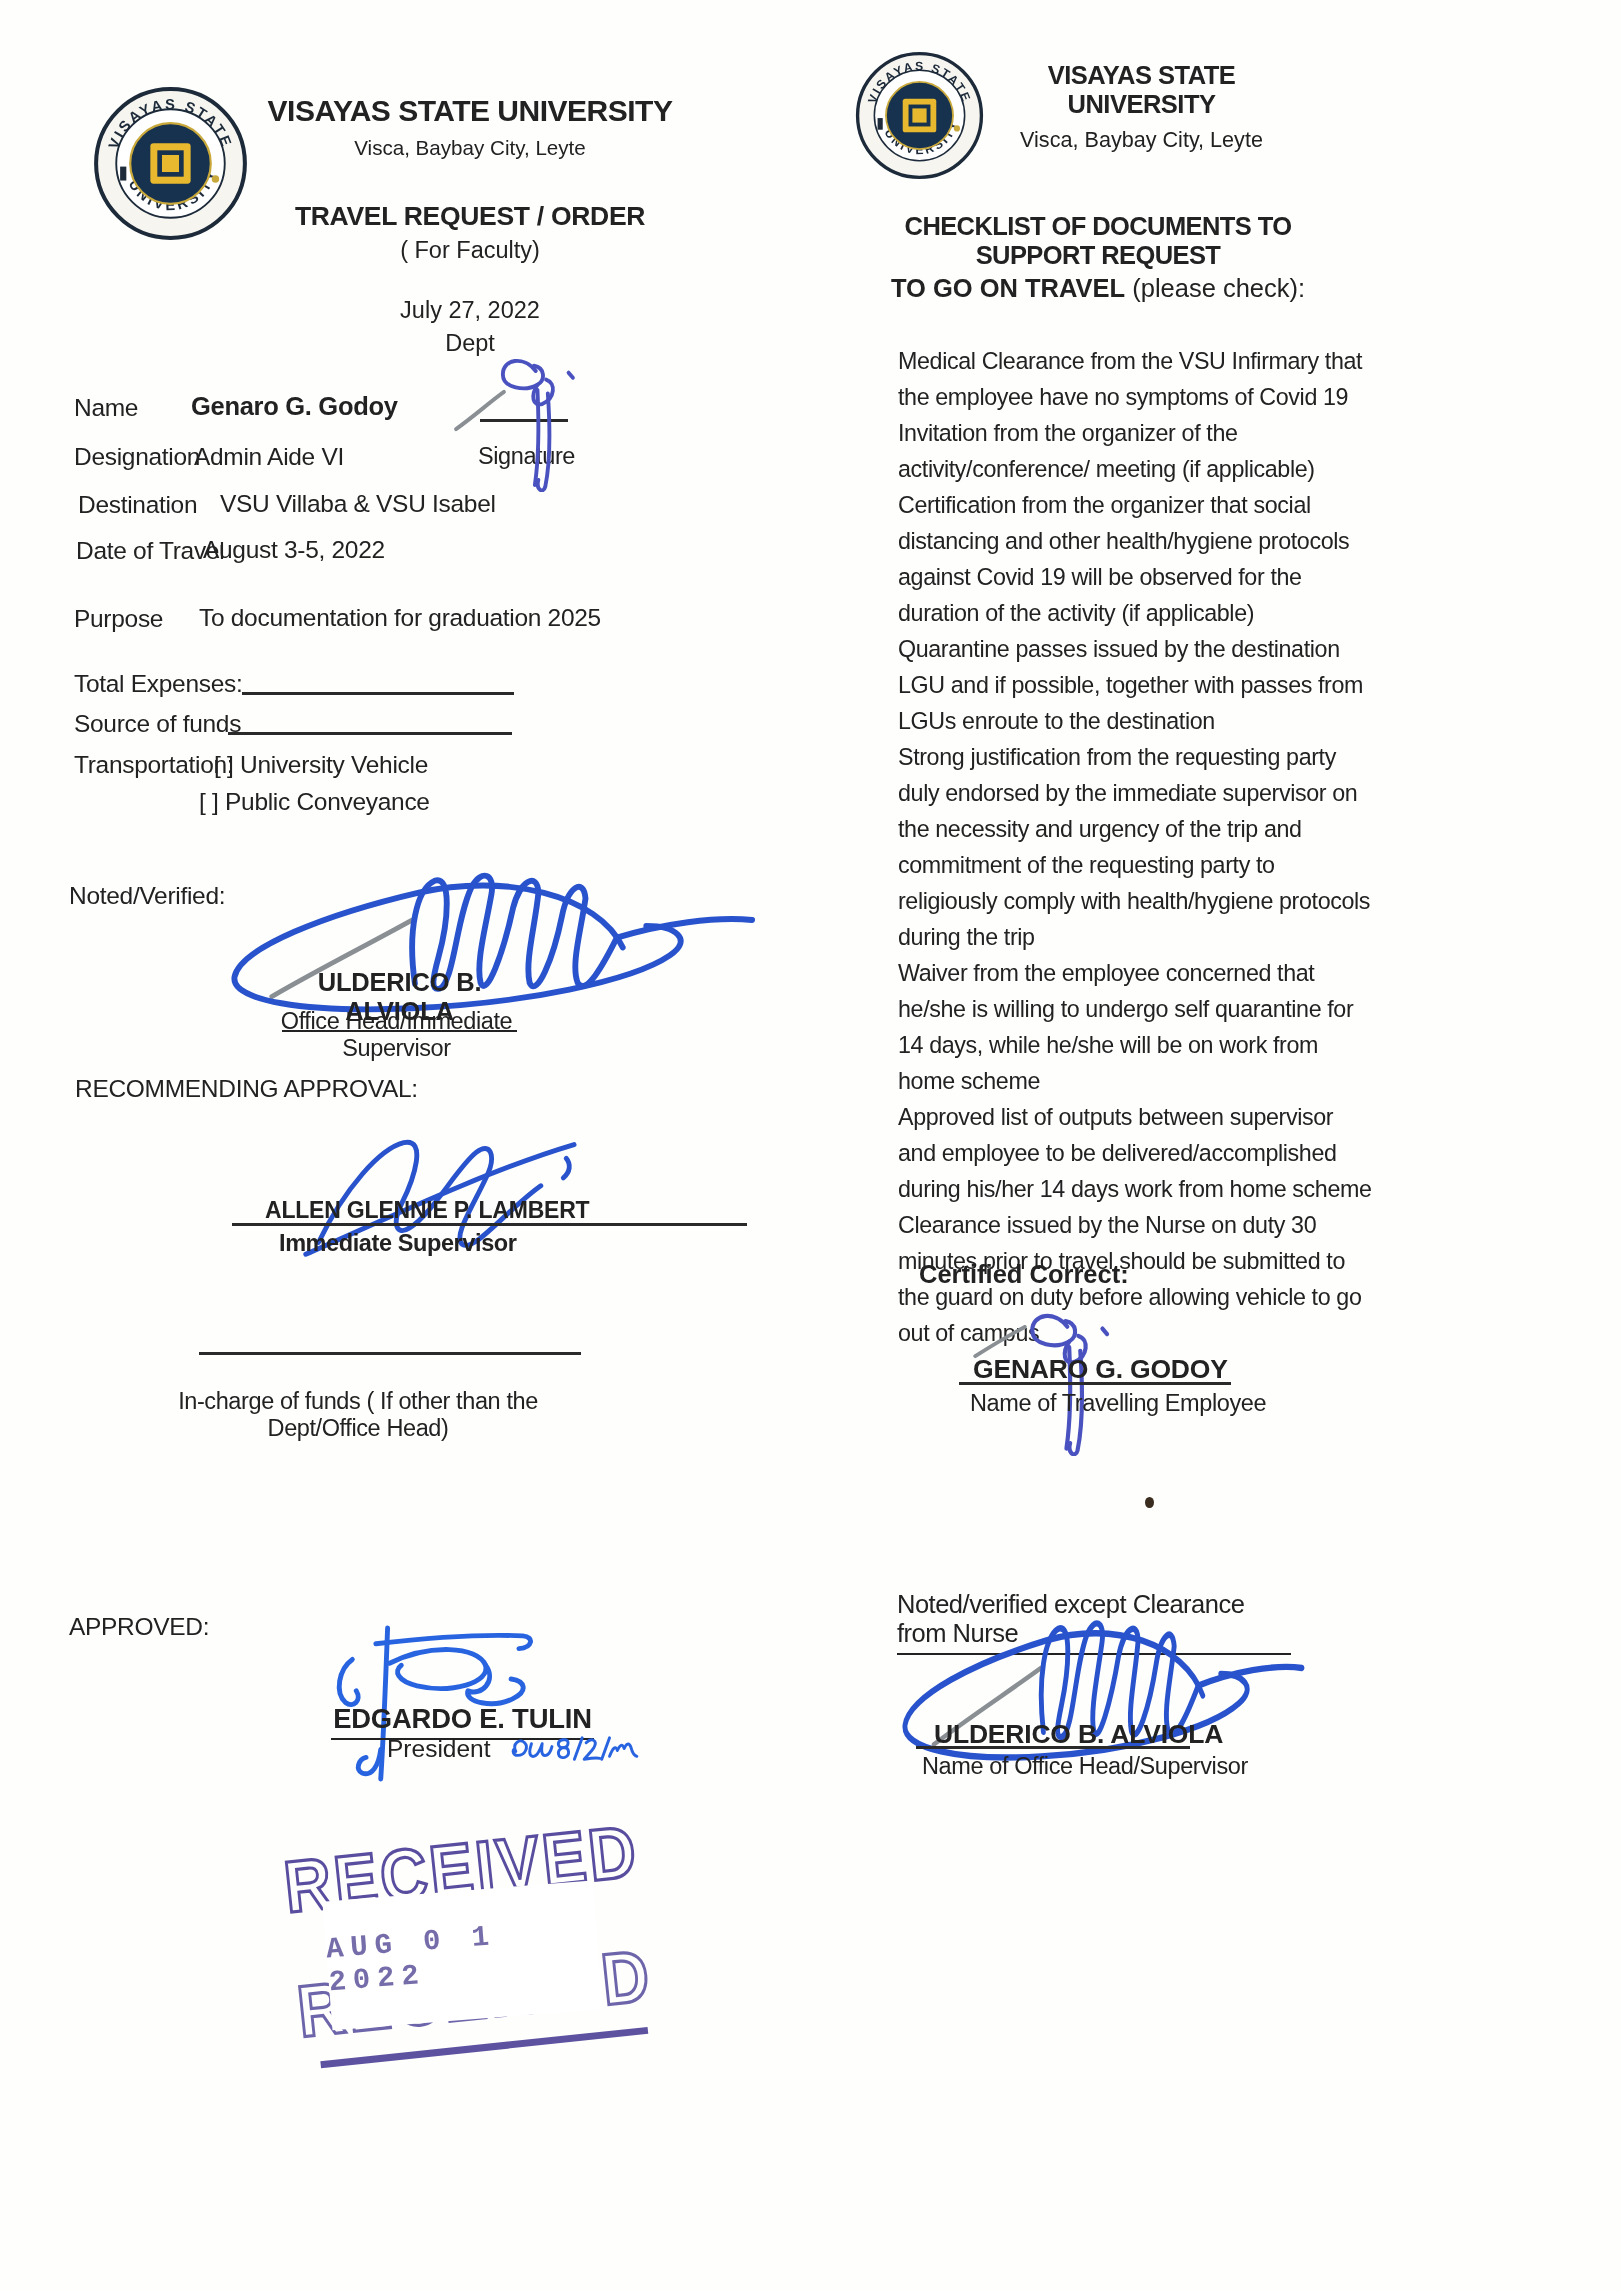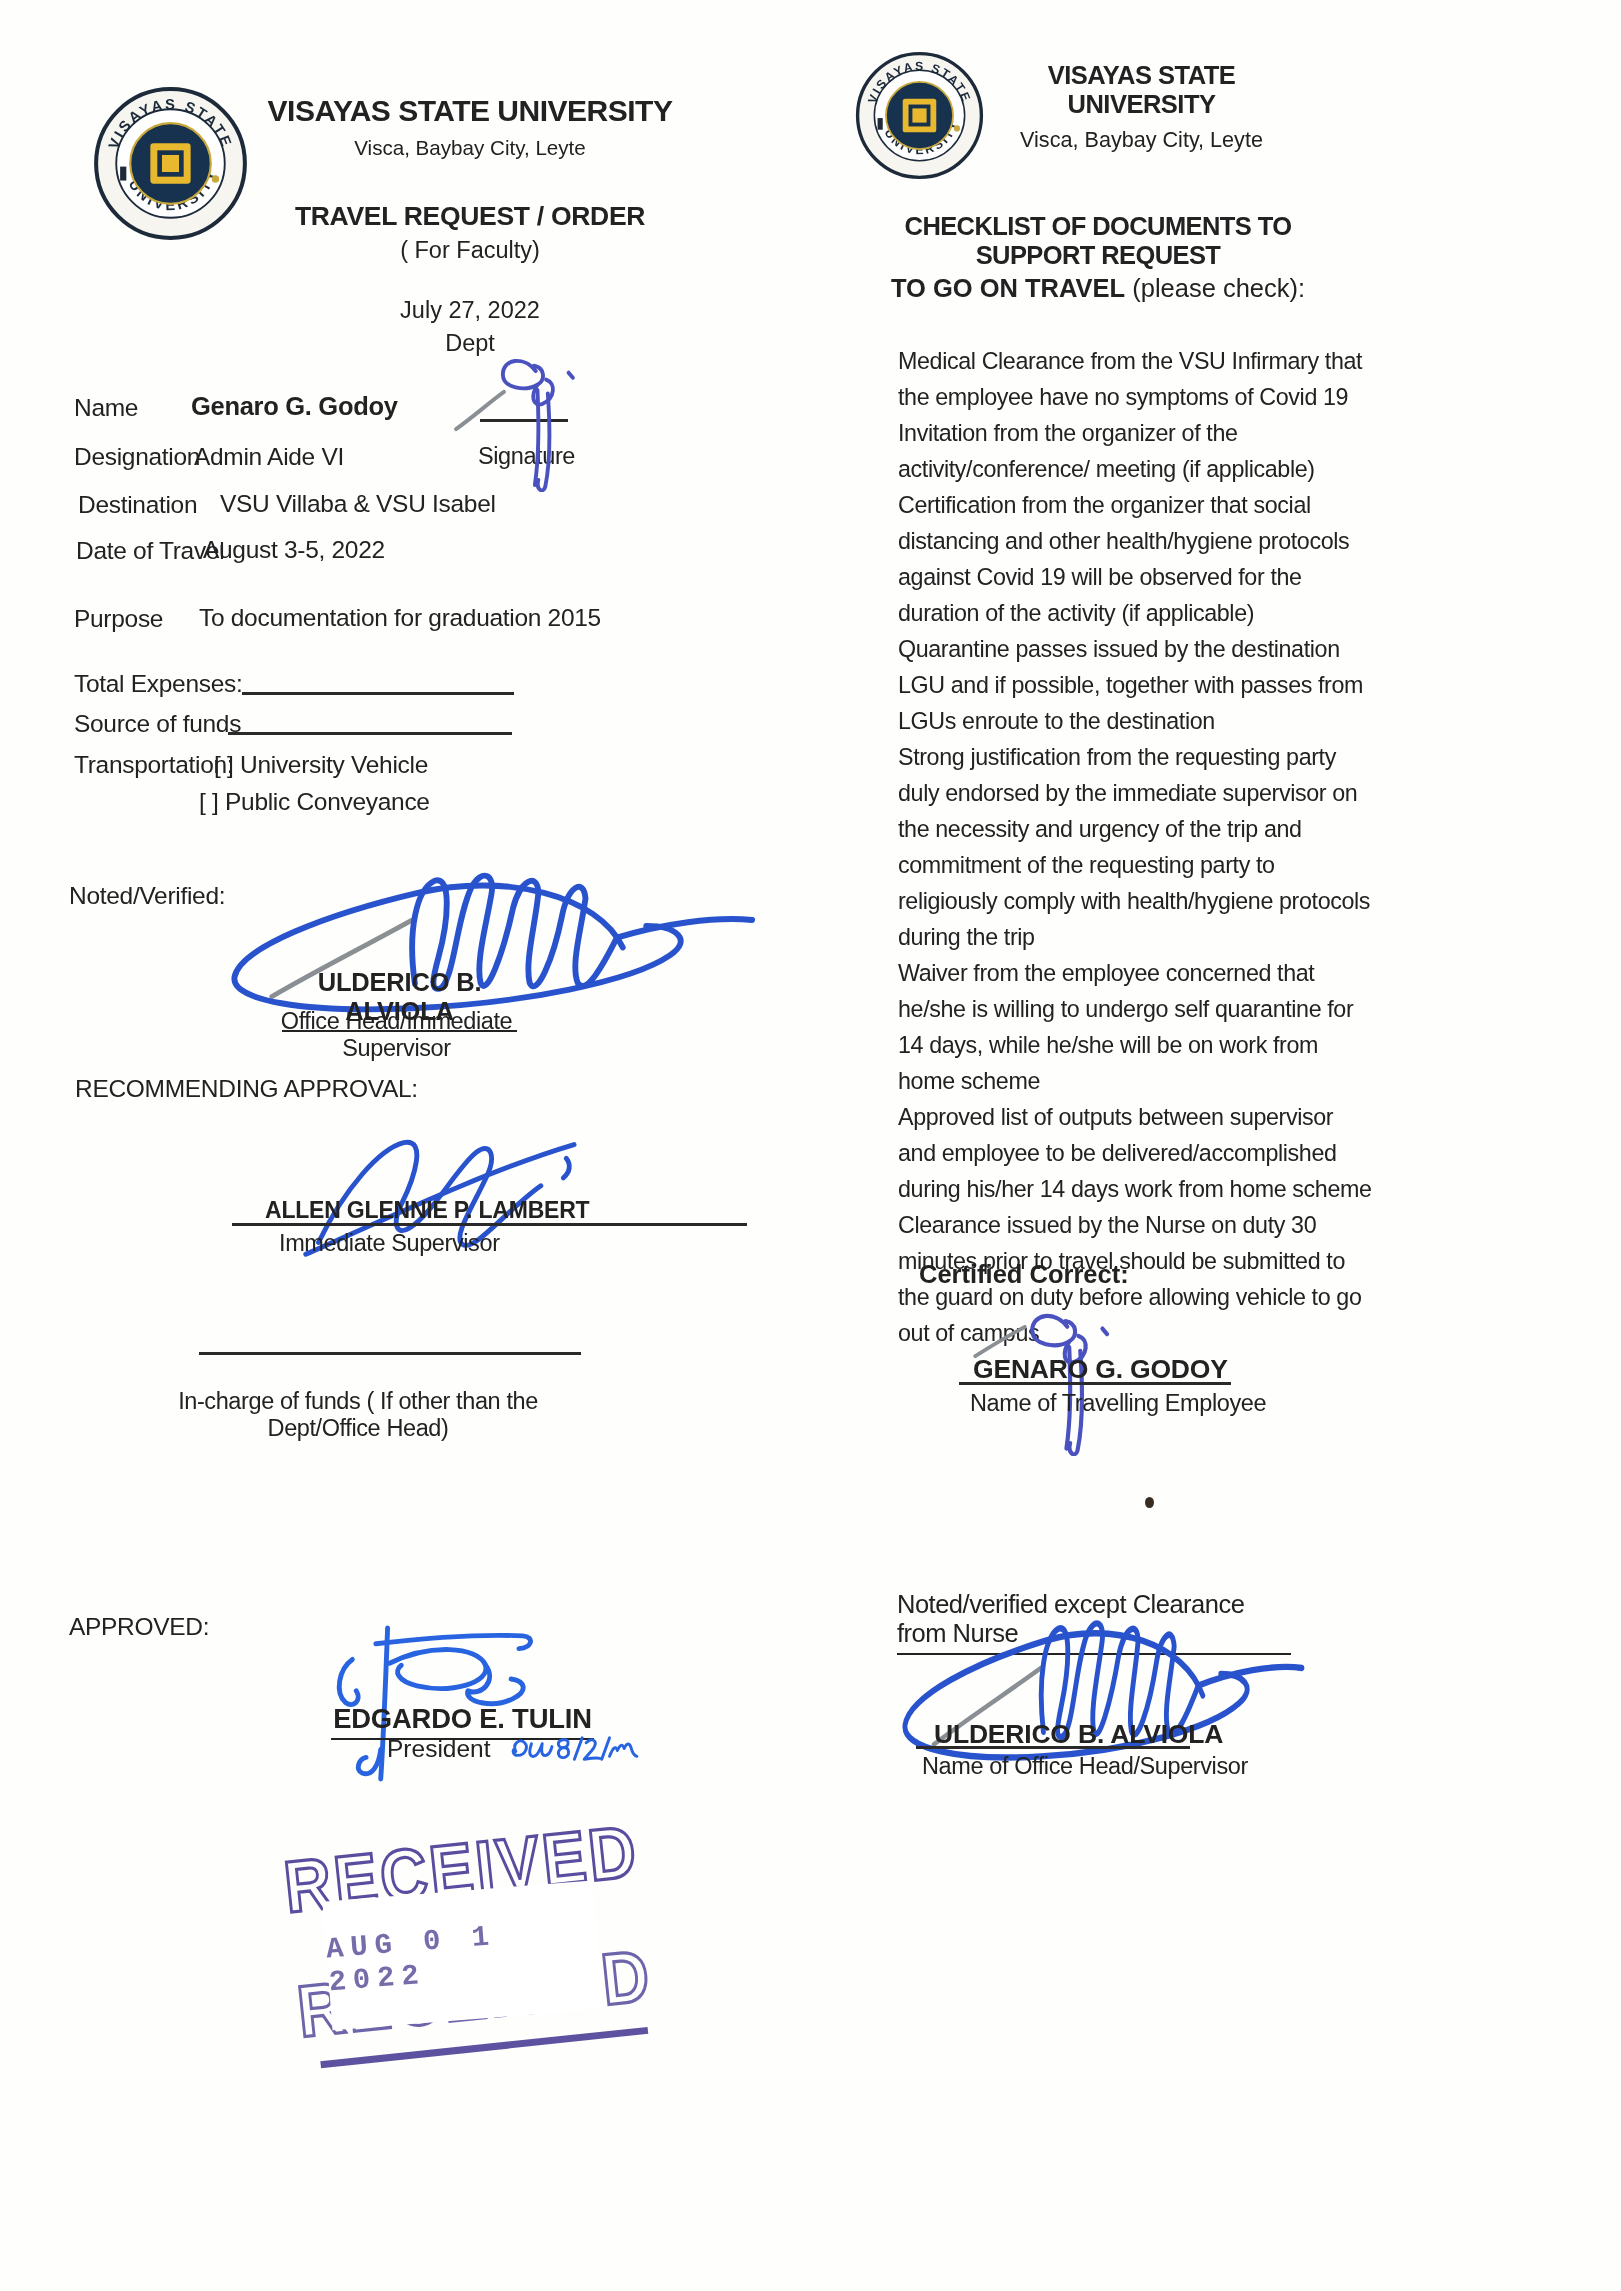--- a/index.html
+++ b/index.html
@@ -72,21 +72,21 @@
 <span class="abs lbl" style="left:74px;top:443px;">Designation</span>
 <span class="abs val" style="left:194px;top:443px;">Admin Aide VI</span>
 
 <span class="abs lbl" style="left:78px;top:491px;">Destination</span>
 <span class="abs val" style="left:201px;top:490px;margin-left:19px;">VSU Villaba &amp; VSU Isabel</span>
 
 <span class="abs lbl" style="left:76px;top:537px;">Date of Travel</span>
 <span class="abs val" style="left:203px;top:536px;">August 3-5, 2022</span>
 
 <span class="abs lbl" style="left:74px;top:605px;">Purpose</span>
-<span class="abs val" style="left:199px;top:604px;">To documentation for graduation 2015</span>
+<span class="abs val" style="left:199px;top:604px;">To documentation for graduation 2025</span>
 
 <div class="hline" style="left:480px;top:419px;width:88px;height:2.9px;"></div>
 <span class="abs caption" style="left:478px;top:443px;">Signature</span>
 <svg class="abs sig" style="left:453px;top:388px;" width="54" height="44" viewBox="0 0 55 45">
   <path d="M3,42 C20,30 38,14 52,4" stroke="#8a8f94" stroke-width="4"></path>
 </svg>
 <svg class="abs sig" style="left:490px;top:345px;" width="88" height="147" viewBox="0 0 100 170">
   <path d="M52,30 C38,12 14,16 14,34 C14,50 40,54 54,46 C64,40 62,26 50,24" stroke="#4a52c0" stroke-width="4.5"></path>
   <path d="M54,46 C46,58 48,72 60,68 C74,62 76,44 64,40" stroke="#4a52c0" stroke-width="4.5"></path>
   <path d="M54,52 C56,95 55,135 51,162" stroke="#4a52c0" stroke-width="4.5"></path>
@@ -119,21 +119,21 @@
 <span class="abs lbl" style="left:75px;top:1075px;text-align:right;">RECOMMENDING APPROVAL:</span>
 
 <svg class="abs sig" style="left:284px;top:1127px;" width="304" height="142" viewBox="0 0 310 145">
   <path d="M35,118 C62,62 98,22 122,16 C146,11 133,52 120,78 C110,98 114,112 128,103 C152,88 176,42 196,26 C211,14 217,30 206,52 C192,82 172,112 182,120 C194,128 228,84 262,60" stroke="#2953cc" stroke-width="5"></path>
   <path d="M22,130 C95,98 205,45 296,18" stroke="#2953cc" stroke-width="5"></path>
   <path d="M288,32 C293,38 292,46 285,52" stroke="#2953cc" stroke-width="5"></path>
 </svg>
 
 <span class="abs nameline" style="left:265px;top:1197px;font-size:23px;">ALLEN GLENNIE P. LAMBERT</span>
 <div class="hline" style="left:232px;top:1223px;width:515px;height:2.9px;"></div>
-<span class="abs caption" style="left:279px;top:1230px;">Immediate Supervisor</span>
+<span class="abs caption" style="left:279px;top:1230px;font-weight:bold;">Immediate Supervisor</span>
 
 <div class="hline" style="left:199px;top:1352px;width:382px;height:2.9px;"></div>
 <div class="abs ctr caption" style="left:167px;top:1388px;width:382px;">
   <div>In-charge of funds ( If other than the</div>
   <div>Dept/Office Head)</div>
 </div>
 
 <span class="abs lbl" style="left:69px;top:1613px;">APPROVED:</span>
 
 <svg class="abs sig" style="left:319px;top:1622px;" width="245" height="162" viewBox="0 0 250 165">

